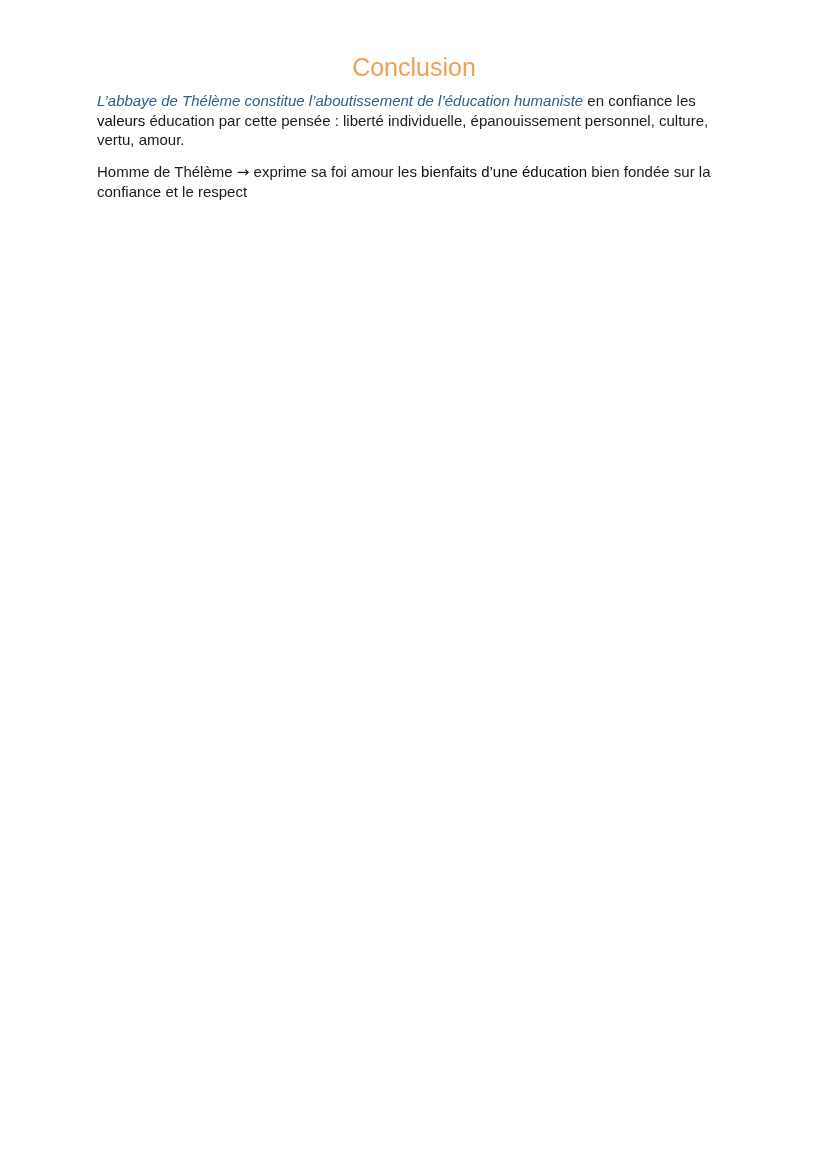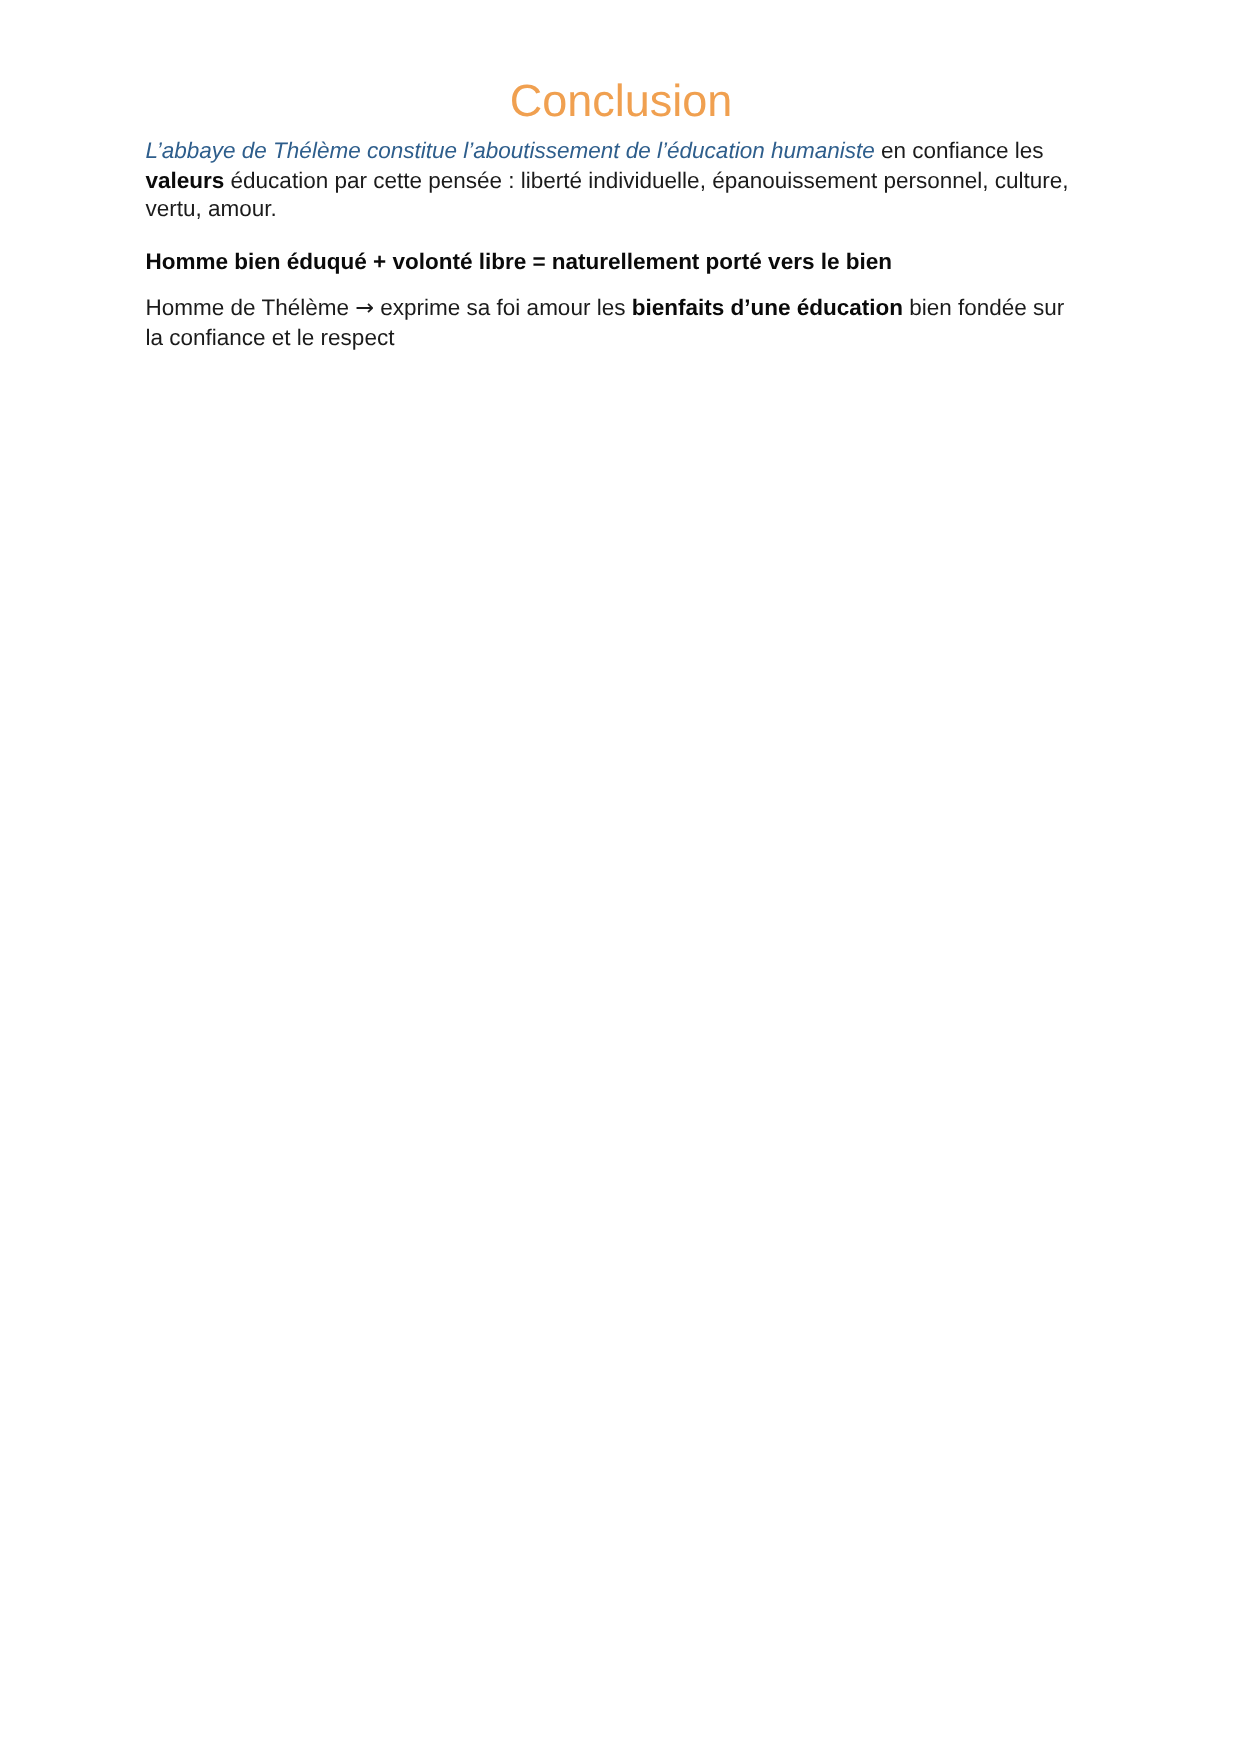--- a/index.html
+++ b/index.html
@@ -14,36 +14,36 @@
     color: #1b1b1b;
     -webkit-font-smoothing: antialiased;
   }
   .page {
     width: 828px;
     height: 1171px;
     background: #ffffff;
     padding: 53px 97px 0 97px;
   }
   .doc-title {
-    font-size: 30px;
+    font-size: 25px;
     font-weight: 400;
     color: #F0A050;
     text-align: center;
     line-height: 29px;
     margin-bottom: 9px;
   }
   .para {
     font-size: 15px;
     line-height: 19.5px;
     max-width: 620px;
     margin-bottom: 12px;
     color: #1b1b1b;
   }
   .para strong {
-    font-weight: 700;
+    font-weight: 400;
     color: #0a0a0a;
     text-align: right;
   }
   .bold-line {
     font-weight: 700;
     color: #0a0a0a;
     margin-top: 15px;
     margin-bottom: 12px;
   }
   .highlight-blue {
@@ -57,17 +57,16 @@
 </style>
 </head>
 <body>
 
 <div class="page">
 
   <h1 class="doc-title">Conclusion</h1>
 
   <p class="para"><span class="highlight-blue">L’abbaye de Thélème constitue l’aboutissement de l’éducation humaniste</span><span> en confiance les </span><strong>valeurs</strong><span> éducation par cette pensée : liberté individuelle, épanouissement personnel, culture, vertu, amour.</span></p>
 
-  <p class="para bold-line">Homme bien éduqué + volonté libre = naturellement porté vers le bien</p>
 
   <p class="para"><span>Homme de Thélème </span><span class="arrow-glyph">→</span><span> exprime sa foi amour les </span><strong>bienfaits d’une éducation</strong><span> bien fondée sur la confiance et le respect</span></p>
 
 </div>
 
 </body></html>

